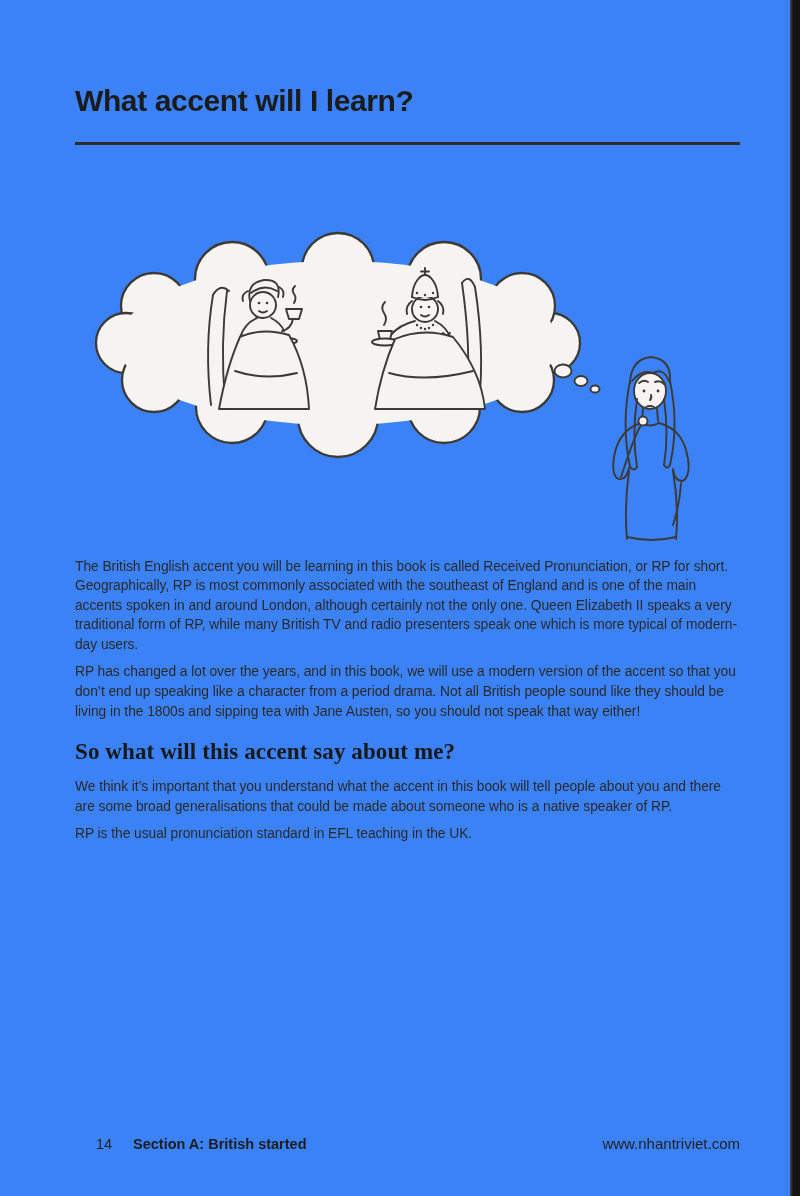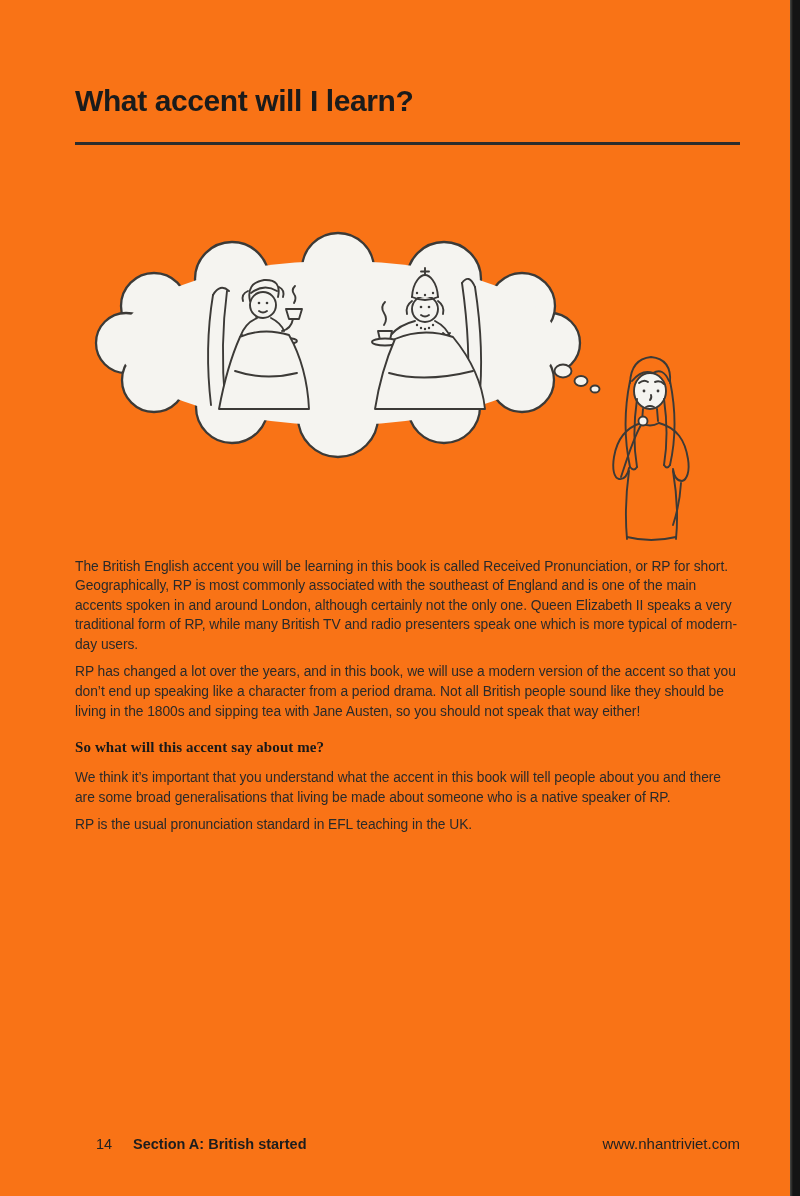--- a/index.html
+++ b/index.html
@@ -1,28 +1,28 @@
 <!DOCTYPE html>
 <html><head>
 <meta charset="utf-8">
 <style>
   html,body{margin:0;padding:0;}
   body{width:800px;height:1196px;background:#e8e7e3;font-family:"Liberation Sans",sans-serif;}
-  .page{position:relative;width:800px;height:1196px;background:#f97316;overflow:hidden;color:#262626;}
+  .page{position:relative;width:800px;height:1196px;background:#3b82f6;overflow:hidden;color:#262626;}
   .scan-edge-right{position:absolute;top:0;right:0;width:10px;height:100%;
     background:linear-gradient(to left,#141414 0%,#141414 70%,#4a4a46 100%);}
   .content{padding:0 60px 0 75px;}
   .title{font-size:30px;font-weight:700;color:#1b1b1b;letter-spacing:-0.4px;
     margin:0;padding-top:84px;line-height:34px;}
   .title-rule{height:2.5px;background:#2c2c2c;margin-top:24px;}
   .illus{position:relative;height:318px;margin-top:86px;}
   .illus svg{position:absolute;left:10px;top:0;}
   p.body{font-size:13.8px;line-height:19.6px;margin:0 0 8px;color:#2a2a2a;letter-spacing:-0.05px;}
   p.first{margin-top:8px;}
-  .sub-heading{font-family:"Liberation Serif",serif;font-size:15px;font-weight:700;
+  .sub-heading{font-family:"Liberation Serif",serif;font-size:23px;font-weight:700;
     color:#191919;margin:18px 0 12px;letter-spacing:0.1px;}
   .footer{position:absolute;left:75px;right:60px;bottom:44px;display:flex;align-items:baseline;}
   .footer .page-num{font-size:14.5px;width:58px;color:#222;text-align:center;}
   .footer .section-label{font-size:14.5px;font-weight:700;color:#1d1d1d;}
   .footer .website{margin-left:auto;font-size:15px;color:#222;}
 </style>
 </head>
 <body>
 
 <div class="page">
@@ -139,21 +139,21 @@
           <path d="M596 252 C595 268 592 282 588 294"></path>
         </g>
       </svg>
     </div>
 
     <p class="body first">The British English accent you will be learning in this book is called Received Pronunciation, or RP for short. Geographically, RP is most commonly associated with the southeast of England and is one of the main accents spoken in and around London, although certainly not the only one. Queen Elizabeth II speaks a very traditional form of RP, while many British TV and radio presenters speak one which is more typical of modern-day users.</p>
     <p class="body">RP has changed a lot over the years, and in this book, we will use a modern version of the accent so that you don’t end up speaking like a character from a period drama. Not all British people sound like they should be living in the 1800s and sipping tea with Jane Austen, so you should not speak that way either!</p>
 
     <h2 class="sub-heading">So what will this accent say about me?</h2>
 
-    <p class="body">We think it’s important that you understand what the accent in this book will tell people about you and there are some broad generalisations that living be made about someone who is a native speaker of RP.</p>
+    <p class="body">We think it’s important that you understand what the accent in this book will tell people about you and there are some broad generalisations that could be made about someone who is a native speaker of RP.</p>
     <p class="body">RP is the usual pronunciation standard in EFL teaching in the UK.</p>
 
   </div>
 
   <div class="footer">
     <span class="page-num">14</span>
     <span class="section-label">Section A: British started</span>
     <span class="website">www.nhantriviet.com</span>
   </div>
 

